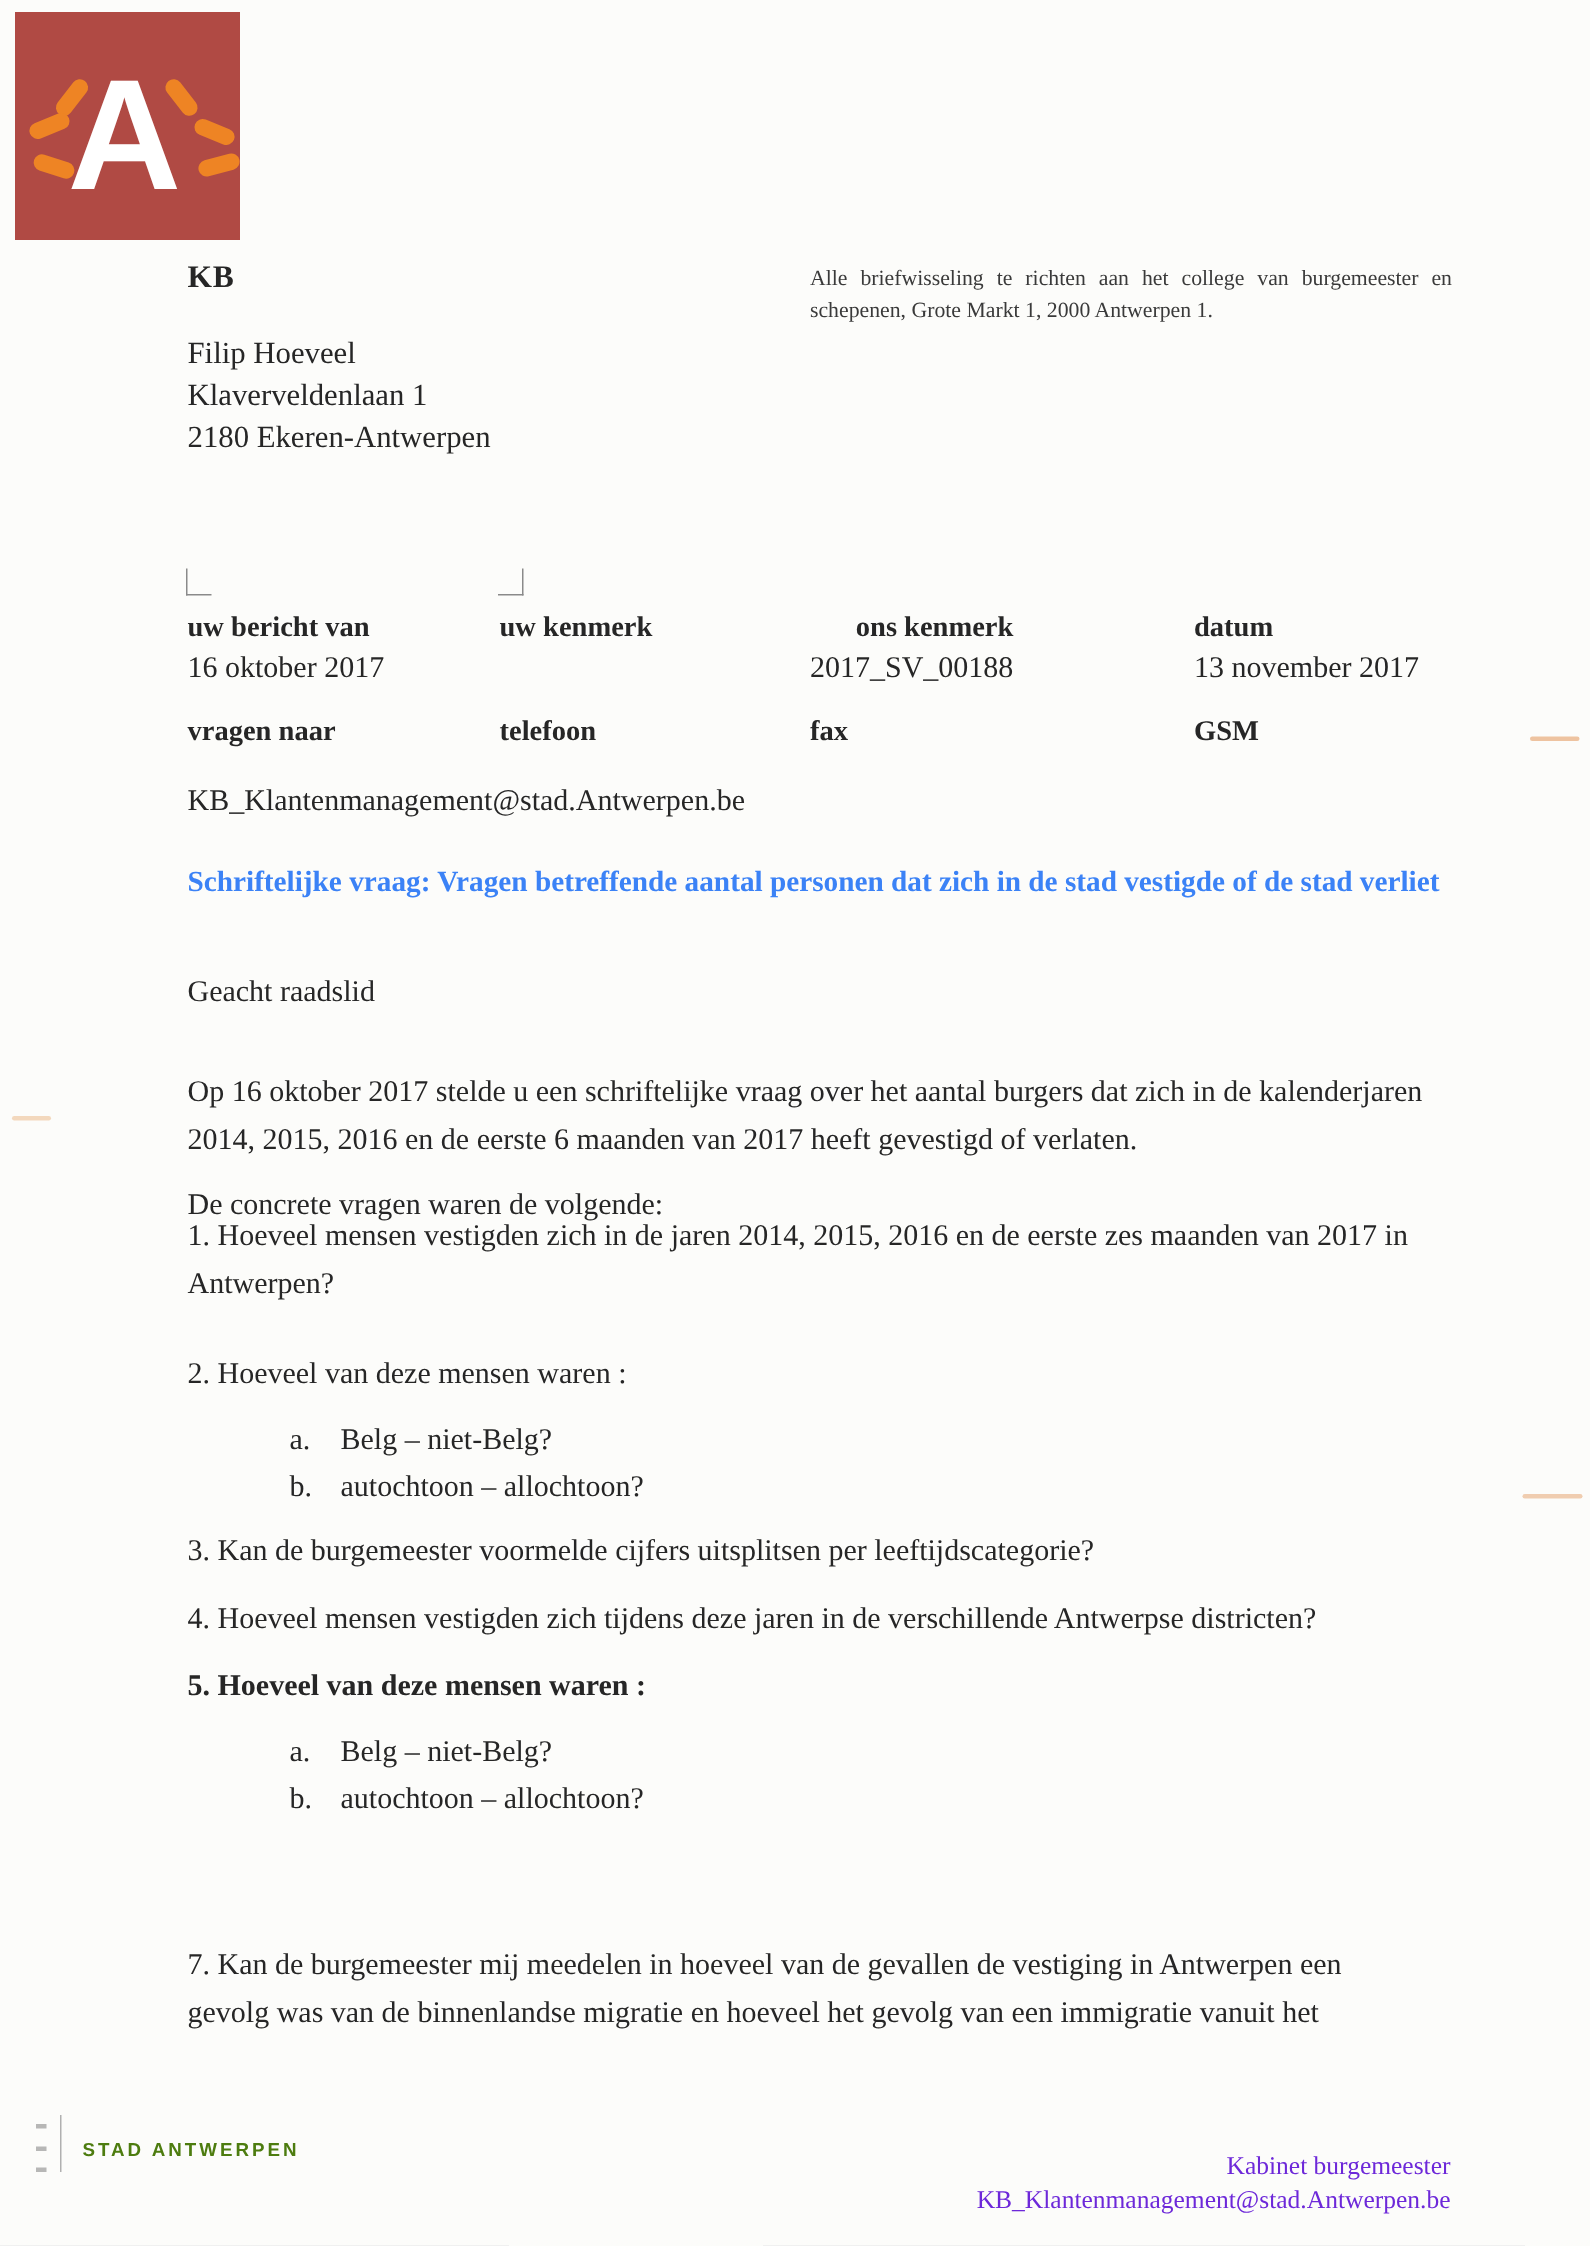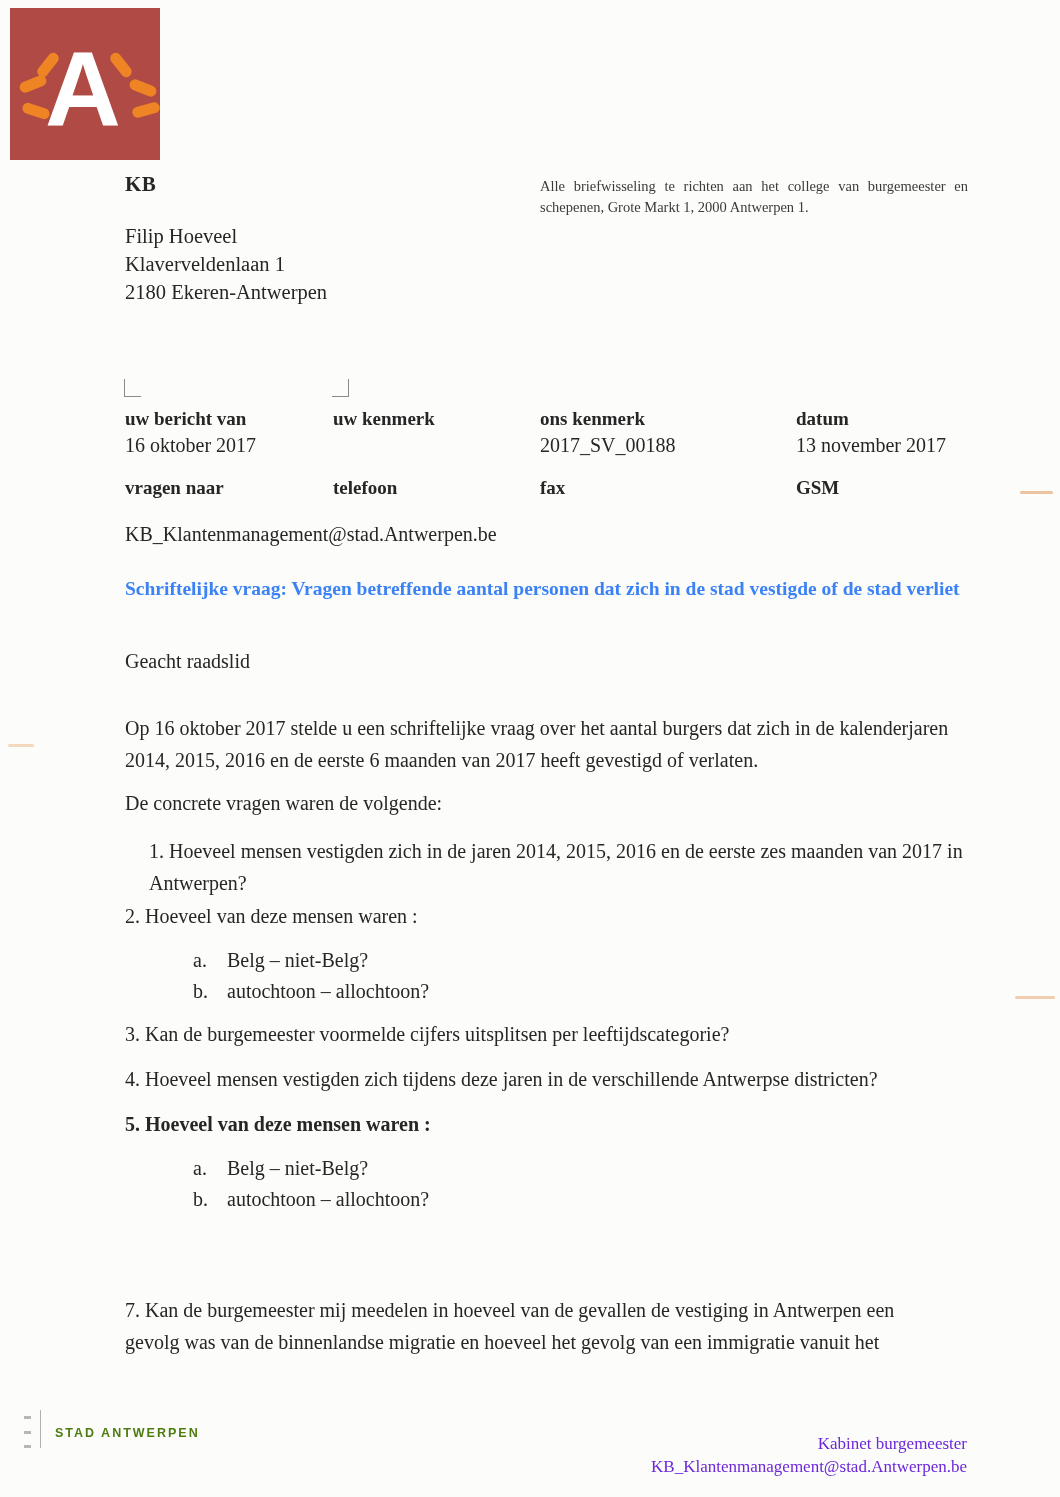--- a/index.html
+++ b/index.html
@@ -58,21 +58,21 @@
     width: 17px; height: 18px;
     border-right: 1.5px solid #8a8a8a;
     border-bottom: 1.5px solid #8a8a8a;
   }
 
   
   .meta-cell { position: absolute; top: 408px; }
   .meta-cell .meta-label { font-size: 19px; font-weight: bold; }
   .meta-cell .meta-value { font-size: 20px; margin-top: 4px; }
   .mc-1 { left: 125px; } .mc-2 { left: 333px; }
-  .mc-3 { left: 540px; } .mc-4 { left: 796px; }
+  .mc-3 { left: 540px; text-align: right; } .mc-4 { left: 796px; }
 
   .meta-cell2 { position: absolute; top: 477px; font-size: 19px; font-weight: bold; }
 
   .contact-email {
     position: absolute;
     left: 125px; top: 523px;
     font-size: 20px;
   }
 
   .subject {
@@ -86,21 +86,21 @@
   
   .bodyblock {
     position: absolute;
     left: 125px;
     font-size: 20px;
     line-height: 32px;
   }
   .salutation { top: 645px; }
   .intro      { top: 712px; width: 845px; }
   .lead       { top: 787px; }
-  .q1         { top: 835px; width: 852px; margin-left: 24px; }
+  .q1         { top: 808px; width: 852px; }
   .q2         { top: 900px; }
   .q3         { top: 1018px; width: 870px; }
   .q4         { top: 1063px; width: 870px; }
   .q5         { top: 1108px; font-weight: bold; }
   .q6         { top: 1227px; width: 858px; }
   .q7         { top: 1294px; width: 800px; }
 
   .sublist { position: absolute; left: 193px; font-size: 20px; line-height: 31px; }
   .sublist-1 { top: 945px; }
   .sublist-2 { top: 1153px; }

